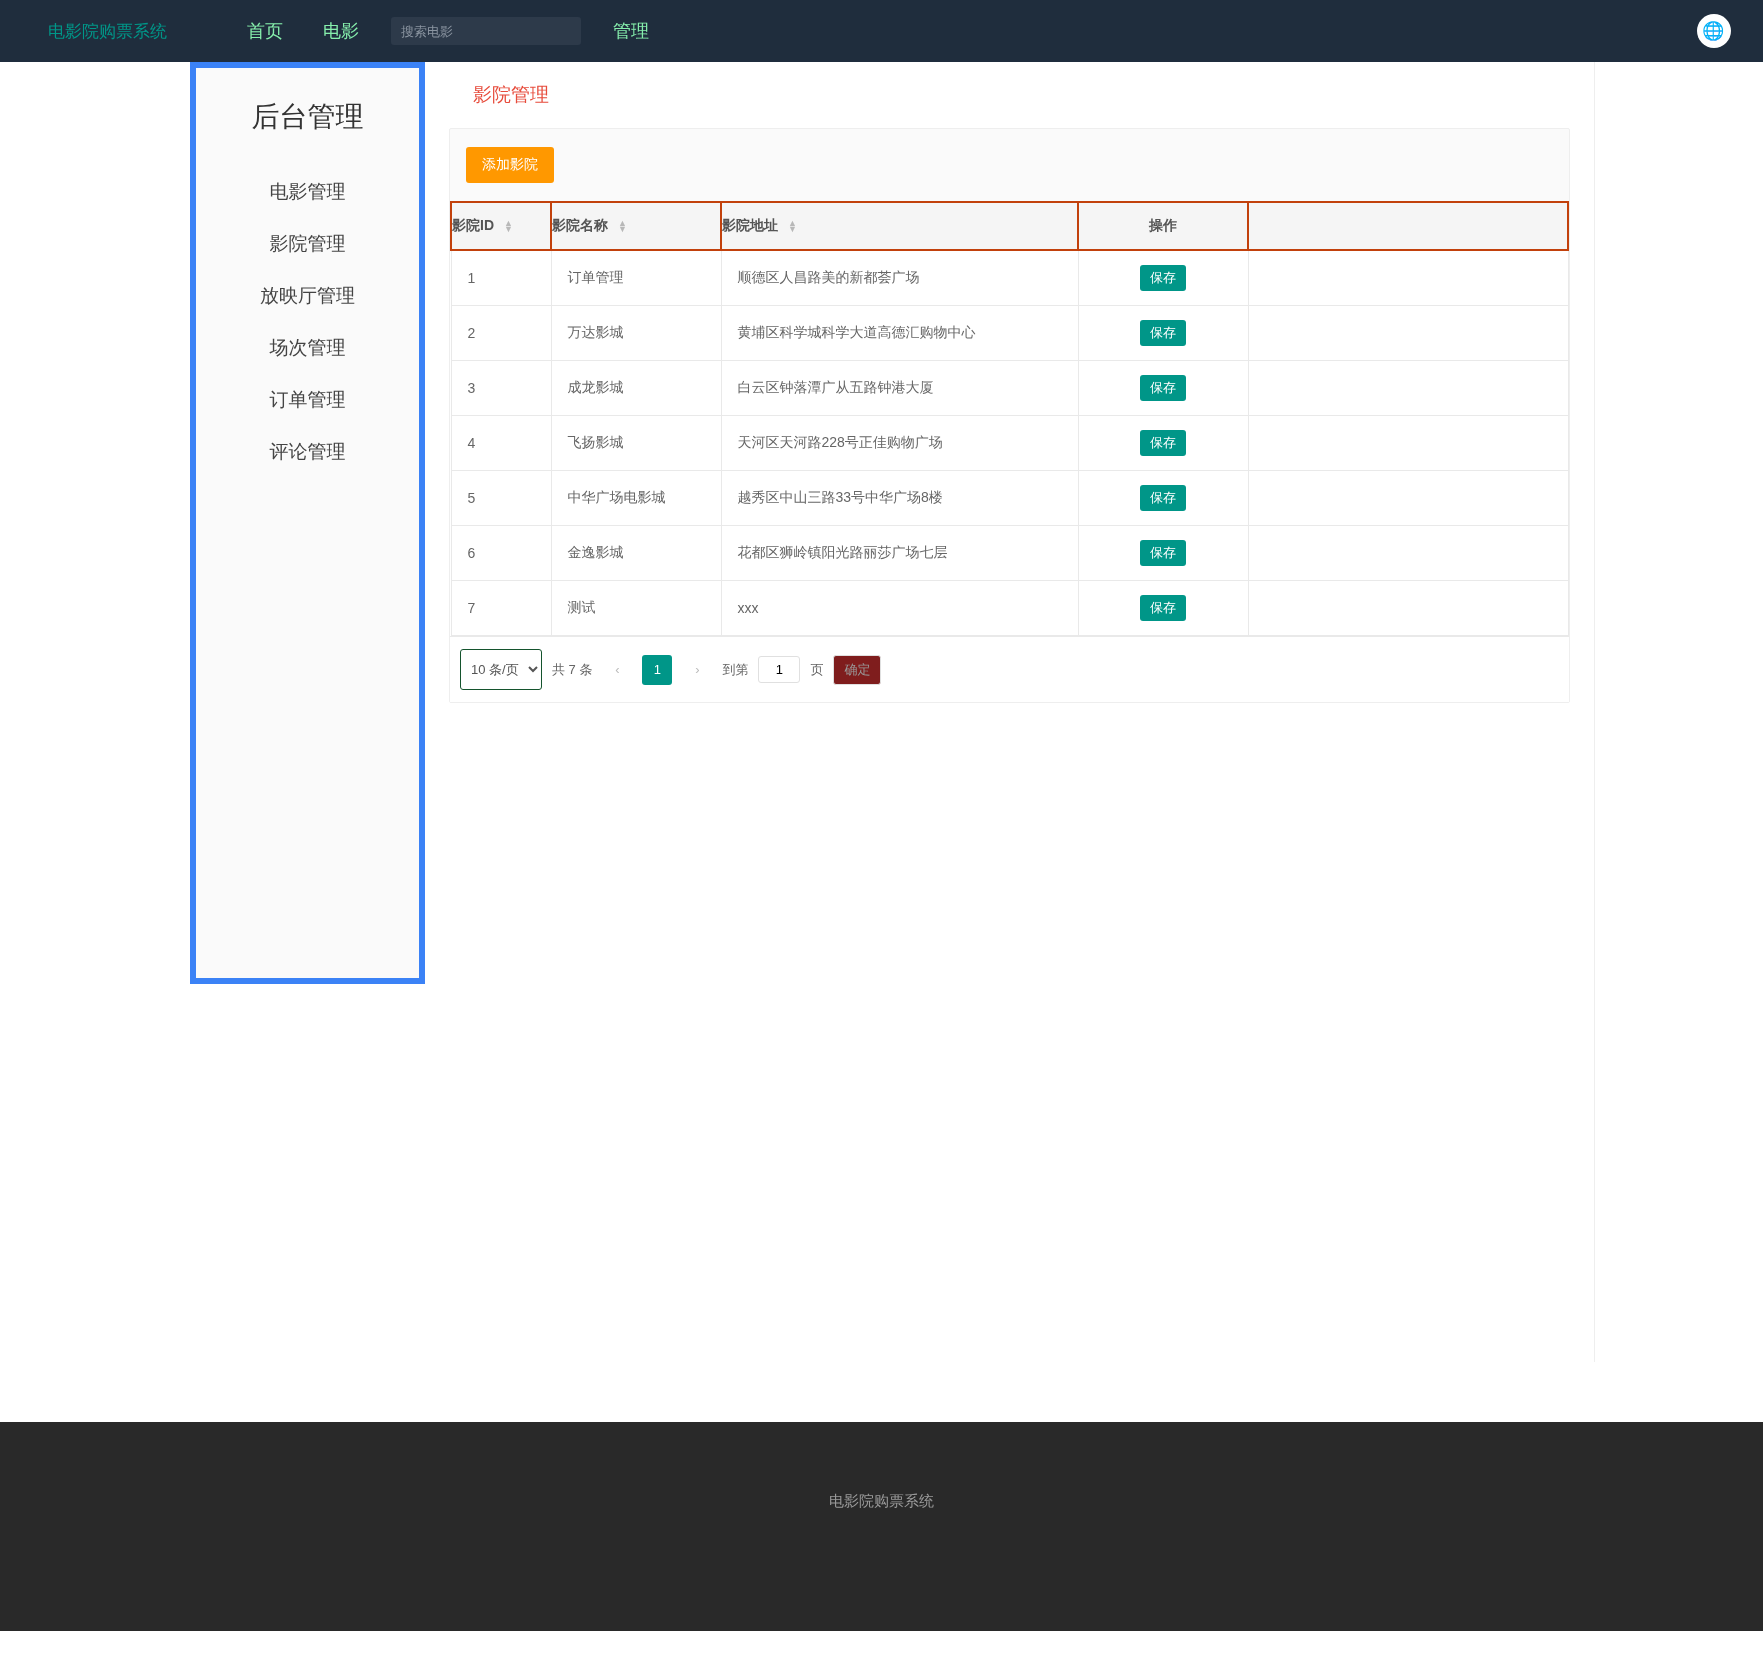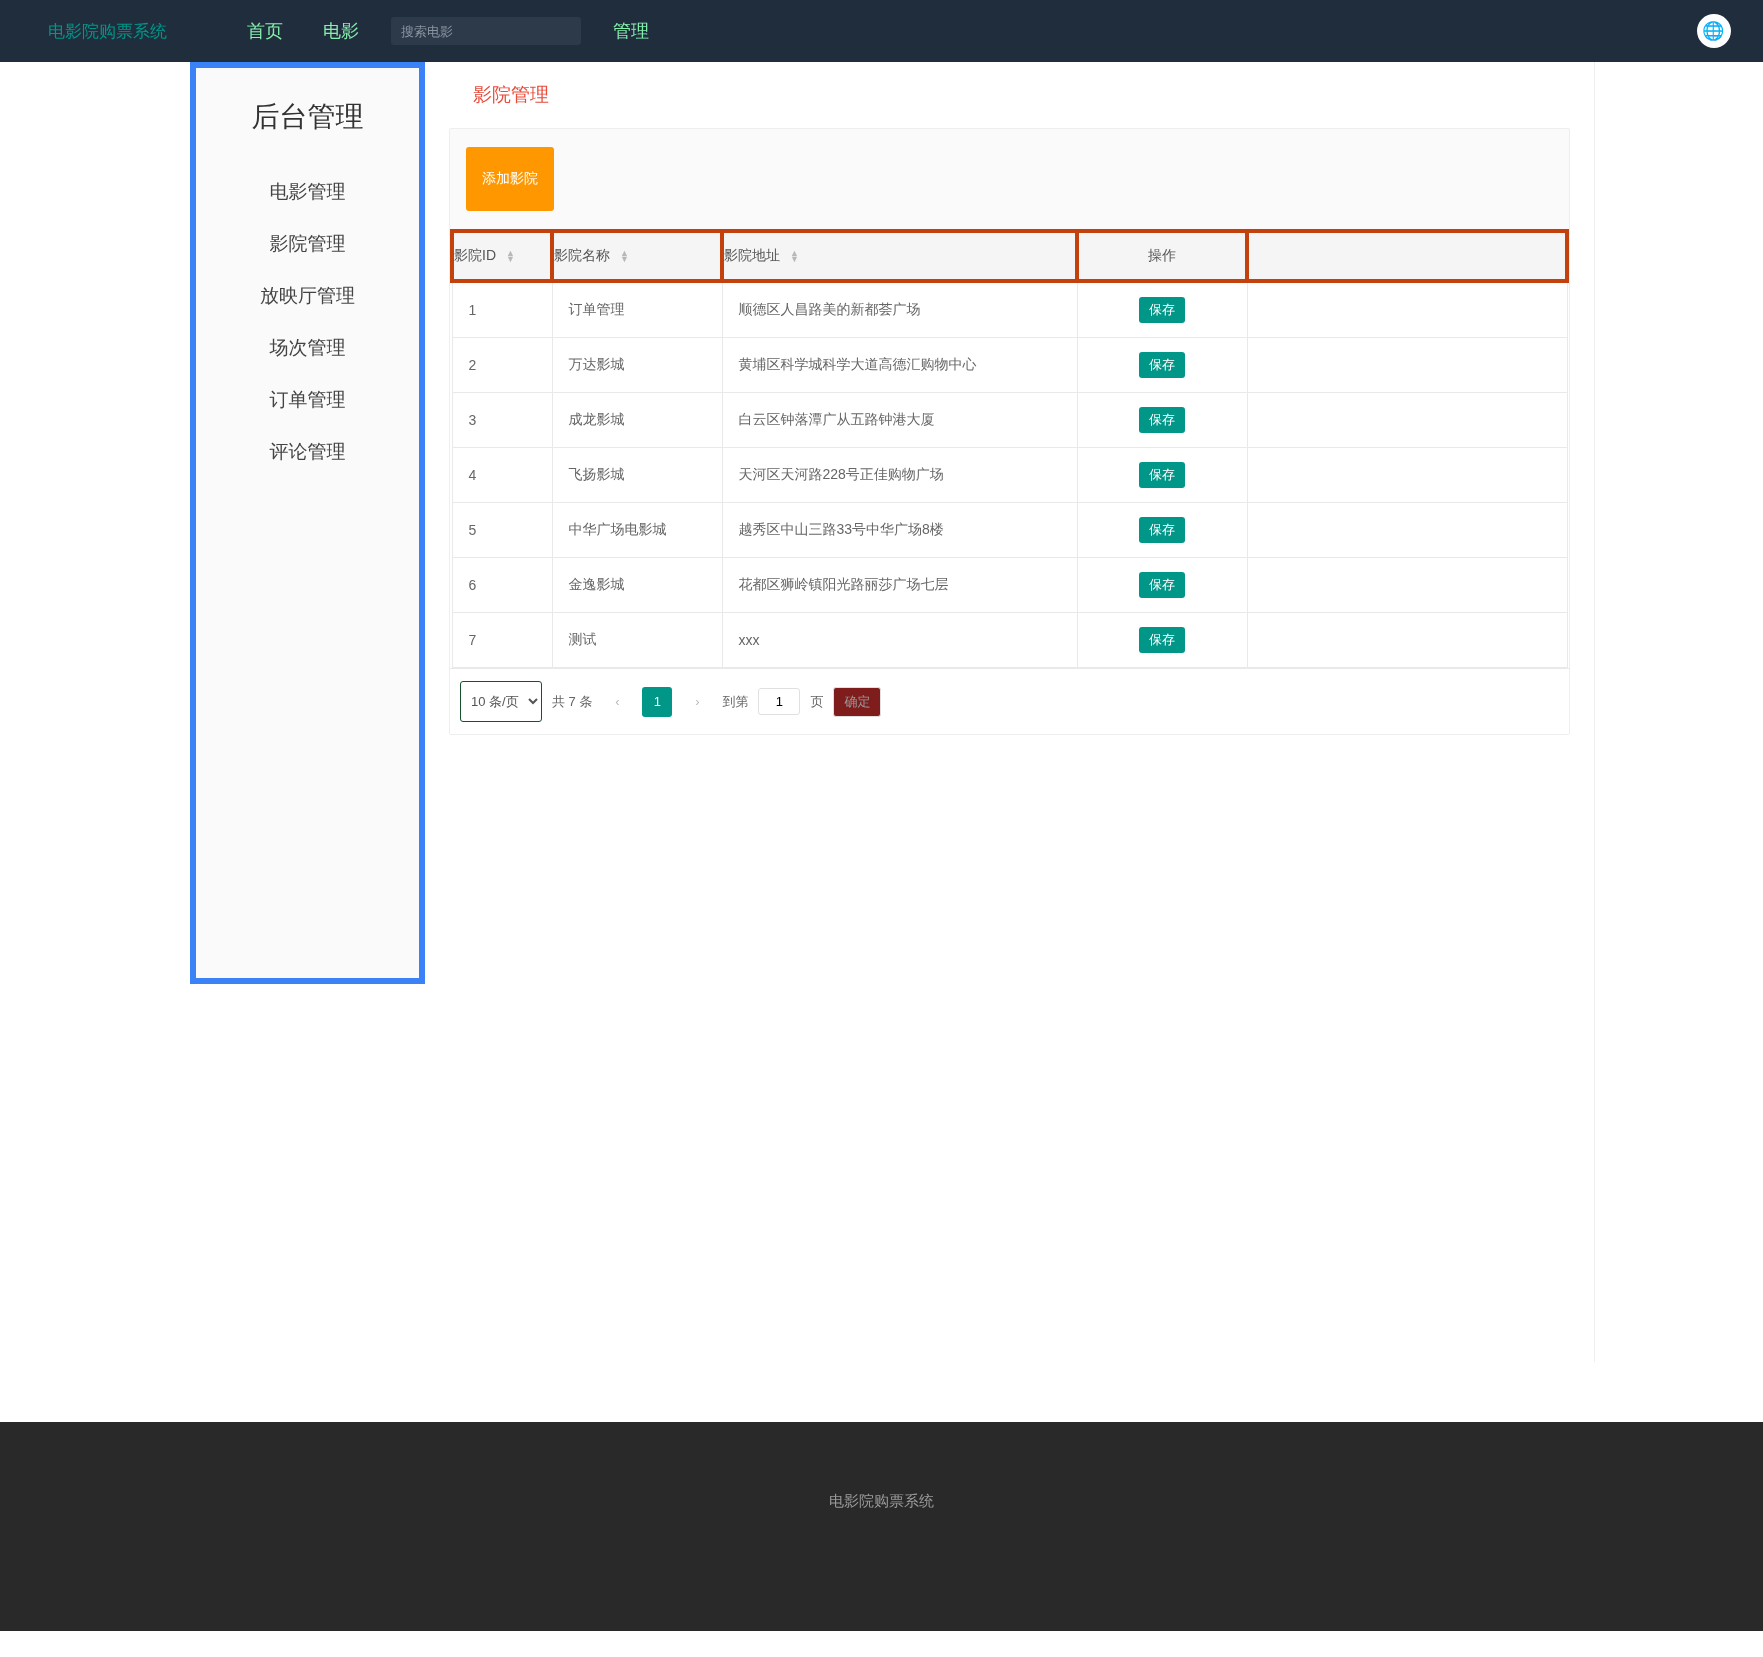--- a/index.html
+++ b/index.html
@@ -105,36 +105,36 @@
     border-radius: 2px;
   }
   .panel-head {
     padding: 18px 16px;
   }
   .add-btn {
     background: #ff9800;
     color: #fff;
     border: none;
     border-radius: 3px;
-    padding: 23px 16px;
+    padding: 9px 16px;
     font-size: 14px;
     cursor: pointer;
   }
   table {
     width: 100%;
     border-collapse: collapse;
     background: #fff;
   }
   thead th {
     background: #f5f5f5;
-    font-weight: 400;
+    font-weight: 700;
     color: #555;
     text-align: left;
     padding: 14px 0;
-    border: 4px solid #c2410c;
+    border: 2px solid #c2410c;
     font-size: 14px;
   }
   thead th.center { text-align: center; }
   tbody td {
     padding: 14px 16px;
     border: 1px solid #e9e9e9;
     color: #666;
     font-size: 14px;
   }
   tbody td.center { text-align: center; }

